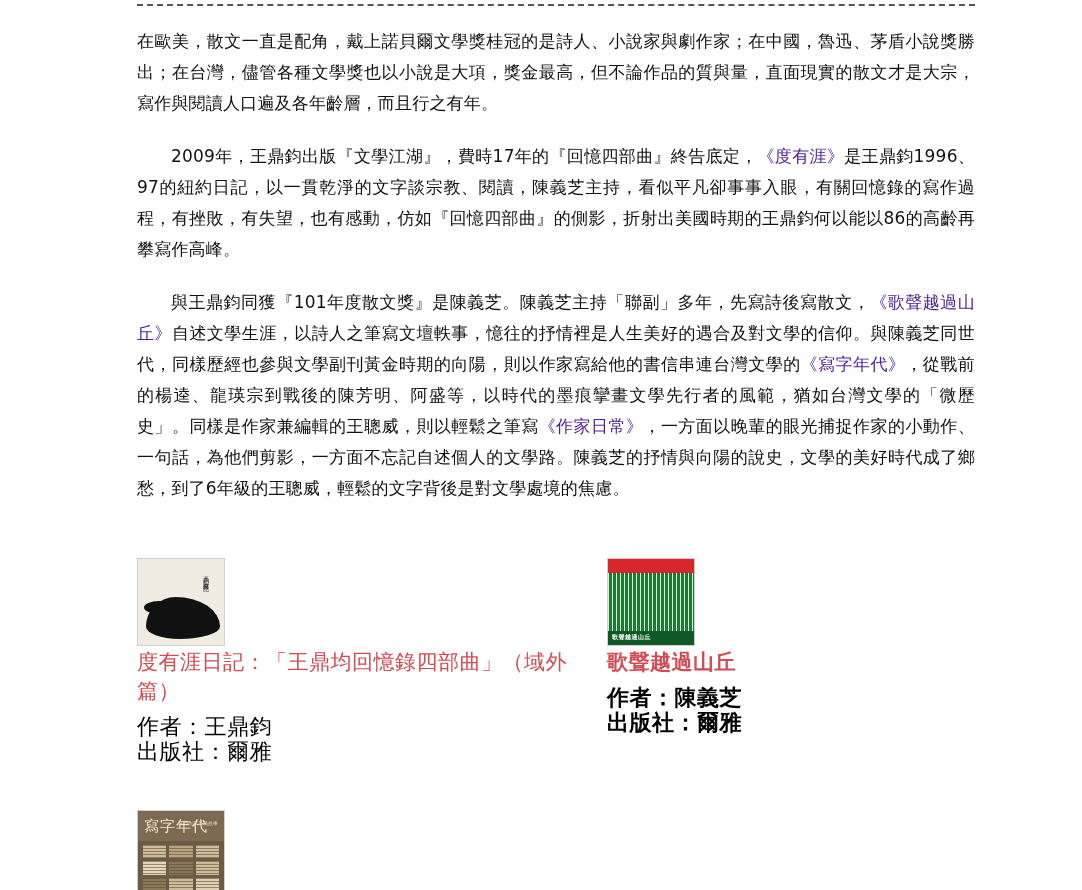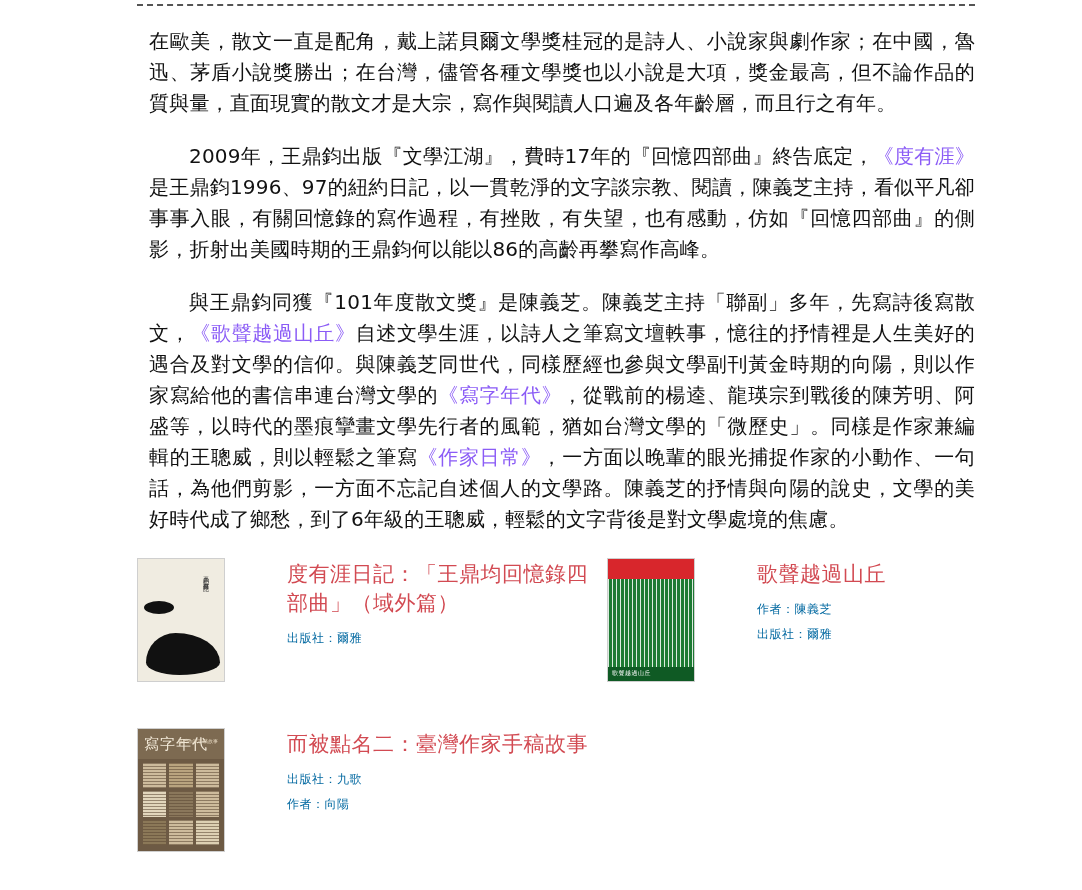--- a/index.html
+++ b/index.html
@@ -28,54 +28,54 @@
     border-top: 2px dashed #555555;
     height: 0;
   }
   .content {
     position: absolute;
     left: 137px;
     top: 26px;
     width: 838px;
   }
   p.para {
-    margin: 0 0 22px 12px;
-    font-size: 20px;
+    margin: 0 0 22px 0;
+    font-size: 17px;
     line-height: 31px;
     text-align: justify;
     letter-spacing: 0.2px;
     color: #111111;
   }
   p.para.indent {
     text-indent: 2em;
   }
   .red {
-    color: #8b5cf6;
+    color: #4c1d95;
     font-family: Liberation Serif, serif;
   }
   .books {
     position: absolute;
     left: 137px;
     top: 558px;
     width: 845px;
   }
   .book-row {
     display: flex;
     flex-direction: row;
     margin-bottom: 46px;
   }
   .book {
     display: flex;
-    flex-direction: row;
+    flex-direction: column;
     width: 470px;
     box-sizing: border-box;
-    gap: 40px;
   }
   .book.second {
     width: 375px;
+    font-weight: bold;
   }
   .cover {
     width: 88px;
     height: 124px;
     flex: 0 0 88px;
     margin-right: 22px;
     position: relative;
     overflow: hidden;
     border: 1px solid #cfcfcf;
     box-sizing: border-box;
@@ -265,23 +265,23 @@
     padding-top: 2px;
   }
   .book-title {
     font-size: 21px;
     line-height: 29px;
     color: #d24a52;
     margin-bottom: 8px;
     letter-spacing: 0.5px;
   }
   .book-line {
-    font-size: 12px;
+    font-size: 22px;
     line-height: 25px;
-    color: #0369a1;
+    color: #000000;
     letter-spacing: 0.5px;
   }
 </style>
 </head>
 <body>
 
 <div class="page">
 
   <div class="divider"></div>
 
@@ -296,20 +296,21 @@
     <div class="book-row">
 
       <div class="book">
         <div class="cover cover-duyouya">
           <div class="vtext">王鼎鈞 度有涯日記</div>
           <div class="ink2"></div>
           <div class="ink1"></div>
         </div>
         <div class="meta">
           <div class="book-title">度有涯日記：「王鼎均回憶錄四部曲」（域外篇）</div>
+          <div class="book-line">作者：王鼎鈞</div>
           <div class="book-line">出版社：爾雅</div>
         </div>
       </div>
 
       <div class="book second">
         <div class="cover cover-gesheng">
           <div class="grass"></div>
           <div class="band">
             <span>歌聲越過山丘</span>
           </div>

